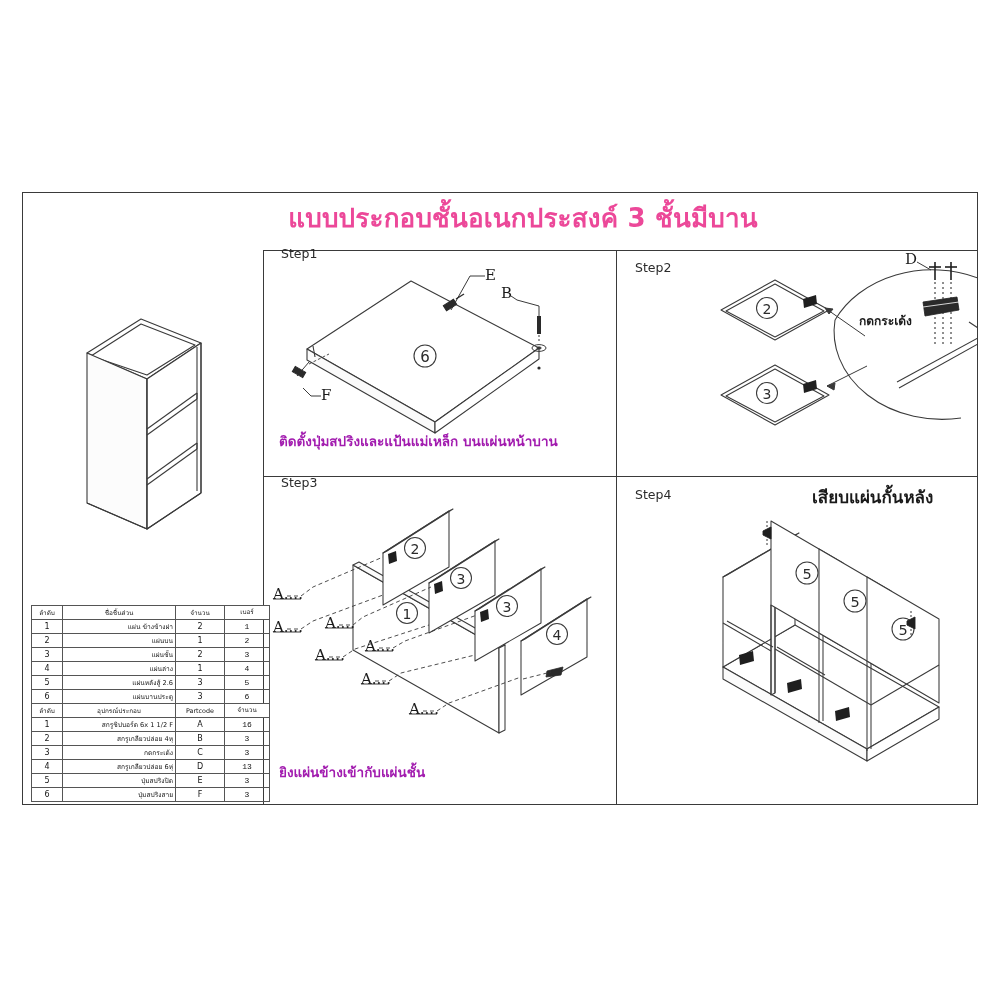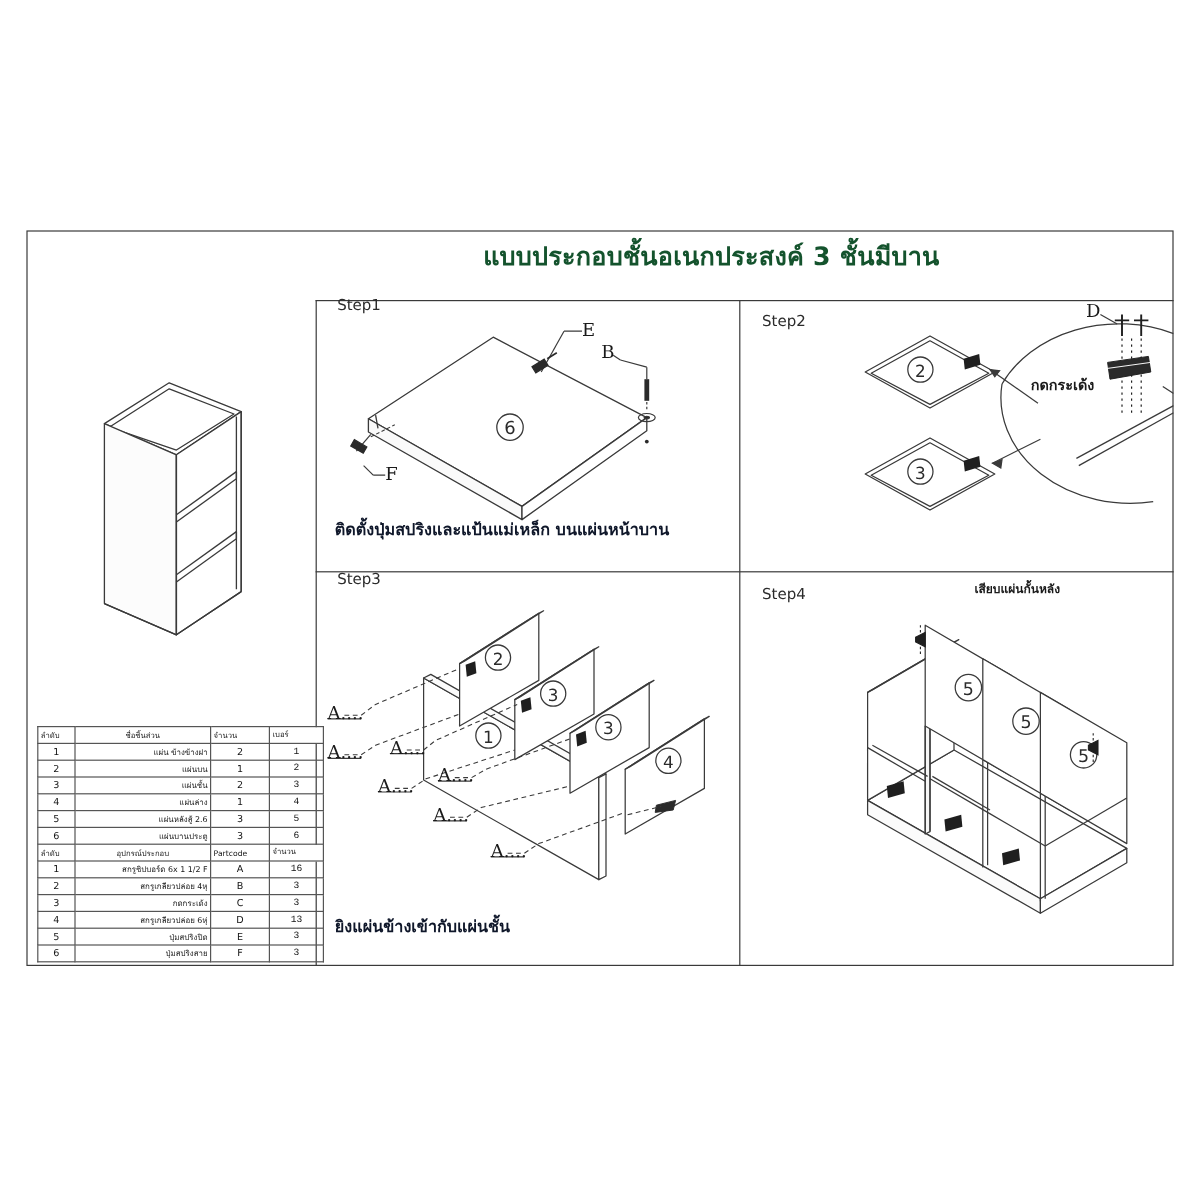--- a/index.html
+++ b/index.html
@@ -23,26 +23,26 @@
     height: 613px;
     border: 1.6px solid #3a3a3a;
     box-sizing: border-box;
     background: #fff;
   }
   .title-bar {
     position: absolute;
     left: 240px;
     top: 4px;
     width: 520px;
-    text-align: right;
-    font-size: 21px;
+    text-align: center;
+    font-size: 26px;
     font-weight: bold;
     letter-spacing: 0.2px;
     white-space: nowrap;
-    color: #14532d;
+    color: #ec4899;
   }
   
   .vline {
     position: absolute;
     background: #3a3a3a;
   }
   #div-left-v  { left: 240px; top: 57px;  width: 1.4px; height: 555px; }
   #div-mid-v   { left: 593px; top: 57px;  width: 1.4px; height: 555px; }
   #div-top-h   { left: 240px; top: 57px;  width: 715px; height: 1.4px; }
   #div-mid-h   { left: 240px; top: 283px; width: 715px; height: 1.4px; }
@@ -60,28 +60,28 @@
     font-size: 12.5px;
     color: #2b2b2b;
     font-family: "DejaVu Sans", "Liberation Sans", sans-serif;
   }
   .step-caption {
     position: absolute;
     left: 16px;
     bottom: 10px;
     font-size: 13.5px;
     font-weight: bold;
-    color: #0f172a;
+    color: #a21caf;
     white-space: nowrap;
   }
   .step4-caption {
     position: absolute;
     left: 195px;
     top: 6px;
-    font-size: 10px;
+    font-size: 17px;
     font-weight: bold;
     white-space: nowrap;
   }
   .inline-note {
     position: absolute;
     font-size: 12px;
     font-weight: bold;
     white-space: nowrap;
   }
   .callout-letter {
@@ -107,21 +107,21 @@
     border: 0.9px solid #555;
     padding: 1px 2px;
     height: 11px;
     line-height: 10px;
     font-weight: normal;
   }
   .c-no   { width: 26px; text-align: center; font-size: 8px; }
   .c-name { width: 108px; text-align: right; padding-left: 5px; }
   .c-qty  { width: 44px; text-align: center; font-size: 8px; }
   .c-num  { width: 40px; text-align: center; font-size: 8px; font-family: Liberation Mono, monospace; }
-  .hdr td { text-align: left; font-size: 6.4px; background: #fff; }
+  .hdr td { text-align: center; font-size: 6.4px; background: #fff; }
   .hdr .c-name { text-align: center; padding-left: 0; margin-left: 46px; }
 
   
   #product-view { position: absolute; left: 56px; top: 118px; }
 </style>
 </head>
 <body>
 
 <div id="sheet">
 

